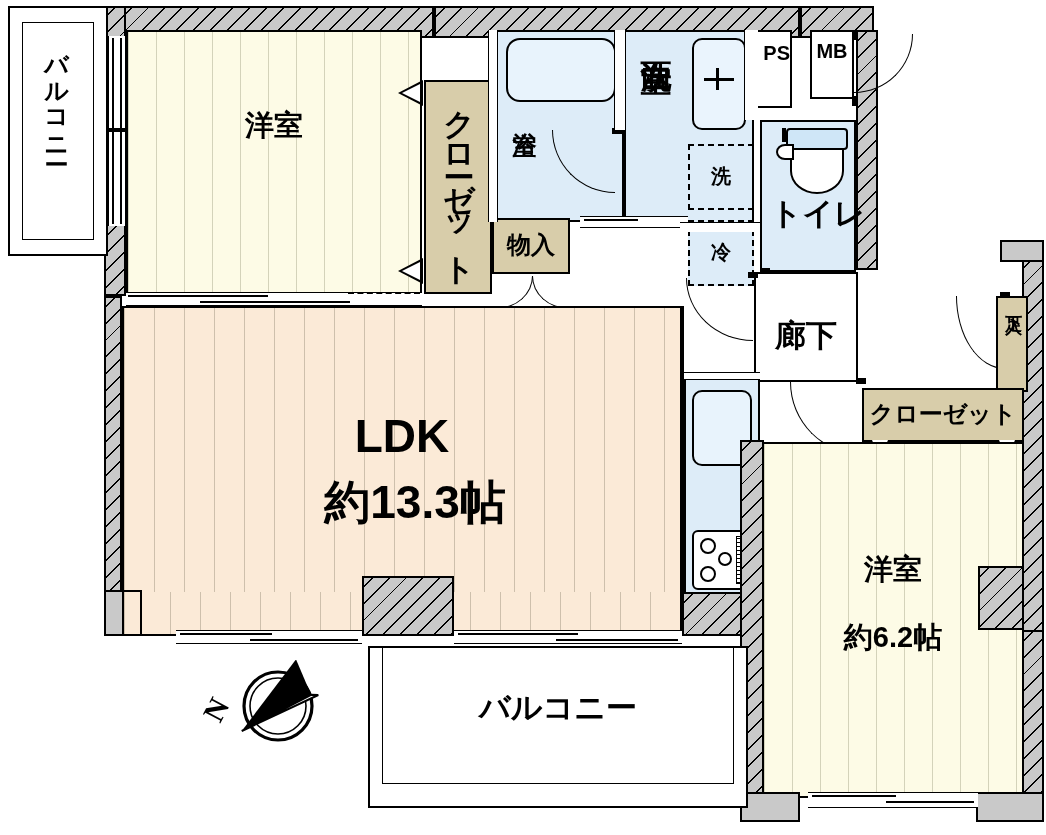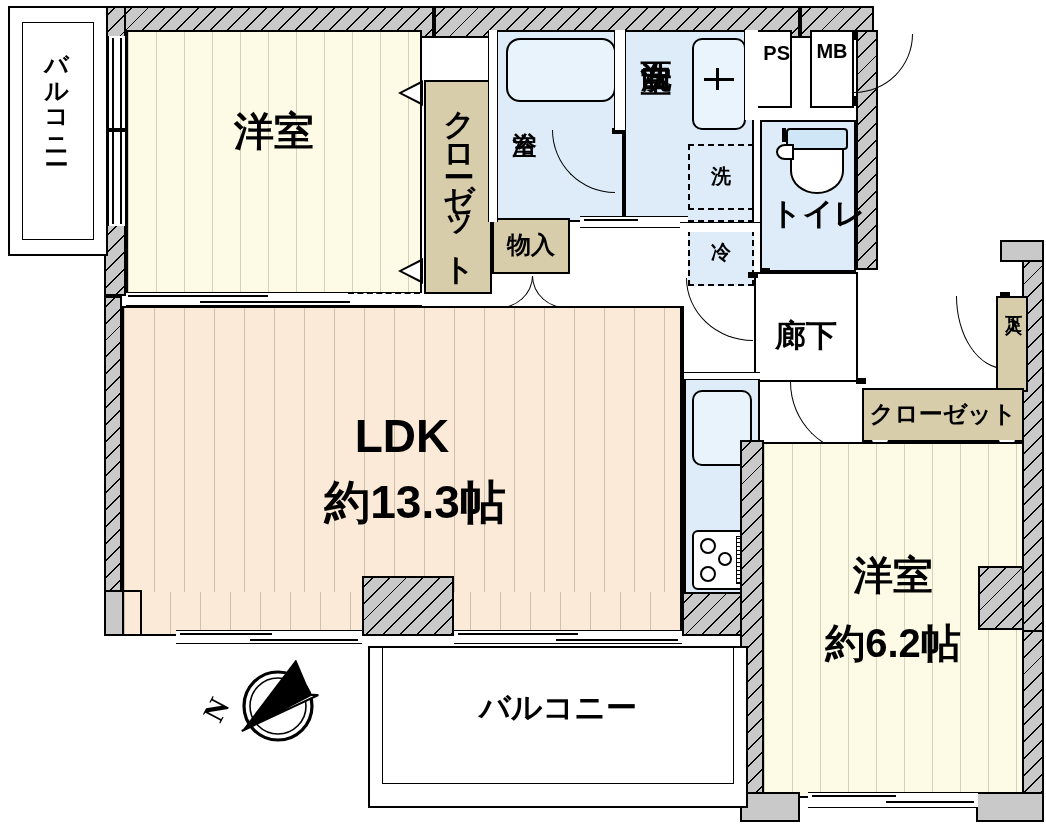--- a/index.html
+++ b/index.html
@@ -40,21 +40,21 @@
   
   .hatch{
     background-image:repeating-linear-gradient(135deg,
       rgba(0,0,0,0) 0 5px, #000 5px 6.4px, rgba(0,0,0,0) 6.4px 12px);
   }
 
   
   .lbl{position:absolute;text-align:center;color:#000;line-height:1.06;white-space:nowrap;}
   .lbl-v{position:absolute;color:#000;writing-mode:vertical-rl;text-orientation:upright;
          line-height:1.02;letter-spacing:1px;white-space:nowrap;}
-  .big{font-size:40px;font-weight:700;}
+  .big{font-size:29px;font-weight:700;}
   .mid{font-size:31px;font-weight:700;}
   .sm{font-size:24px;font-weight:700;}
   .xs{font-size:20px;font-weight:700;}
   .tiny{font-size:17px;font-weight:700;}
 
   
   .swing{position:absolute;border:1.8px solid #000;background:transparent;}
   .sw-br{border-radius:0 0 100% 0;border-top:none;border-left:none;}
   .sw-bl{border-radius:0 0 0 100%;border-top:none;border-right:none;}
   .sashline{position:absolute;background:#000;}
@@ -148,21 +148,21 @@
   <div class="abs f-closet ink" style="left:492px;top:218px;width:78px;height:56px;">
     <div class="lbl sm" style="left:0;right:0;top:12px;">物入</div>
   </div>
 
   <div class="swing sw-br" style="left:496px;top:276px;width:36px;height:32px;"></div>
   <div class="swing sw-bl" style="left:532px;top:276px;width:36px;height:32px;"></div>
 
   <div class="abs f-white ink" style="left:756px;top:30px;width:36px;height:78px;">
     <div class="lbl xs" style="left:0;right:0;top:10px;line-height:1.1;text-align:right;">PS</div>
   </div>
-  <div class="abs f-white ink" style="left:810px;top:30px;width:44px;height:78px;">
+  <div class="abs f-white ink" style="left:810px;top:30px;width:44px;height:69px;">
     <div class="lbl xs" style="left:0;right:0;top:8px;line-height:1.15;">MB</div>
   </div>
 
   <div class="swing sw-br" style="left:854px;top:34px;width:58px;height:58px;"></div>
   <div class="abs" style="left:852px;top:30px;width:6px;height:10px;background:#000;"></div>
   <div class="abs" style="left:852px;top:96px;width:6px;height:10px;background:#000;"></div>
 
   <div class="abs f-water ink" style="left:760px;top:120px;width:96px;height:152px;"></div>
 
   <div class="abs" style="left:786px;top:128px;width:62px;height:22px;background:#cfe6f7;border:2.2px solid #000;border-radius:4px;"></div>

